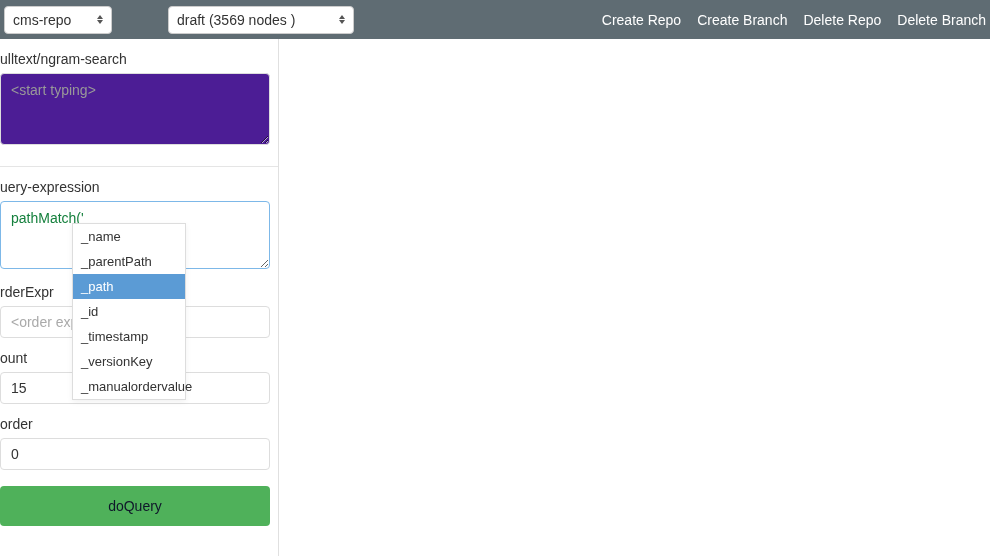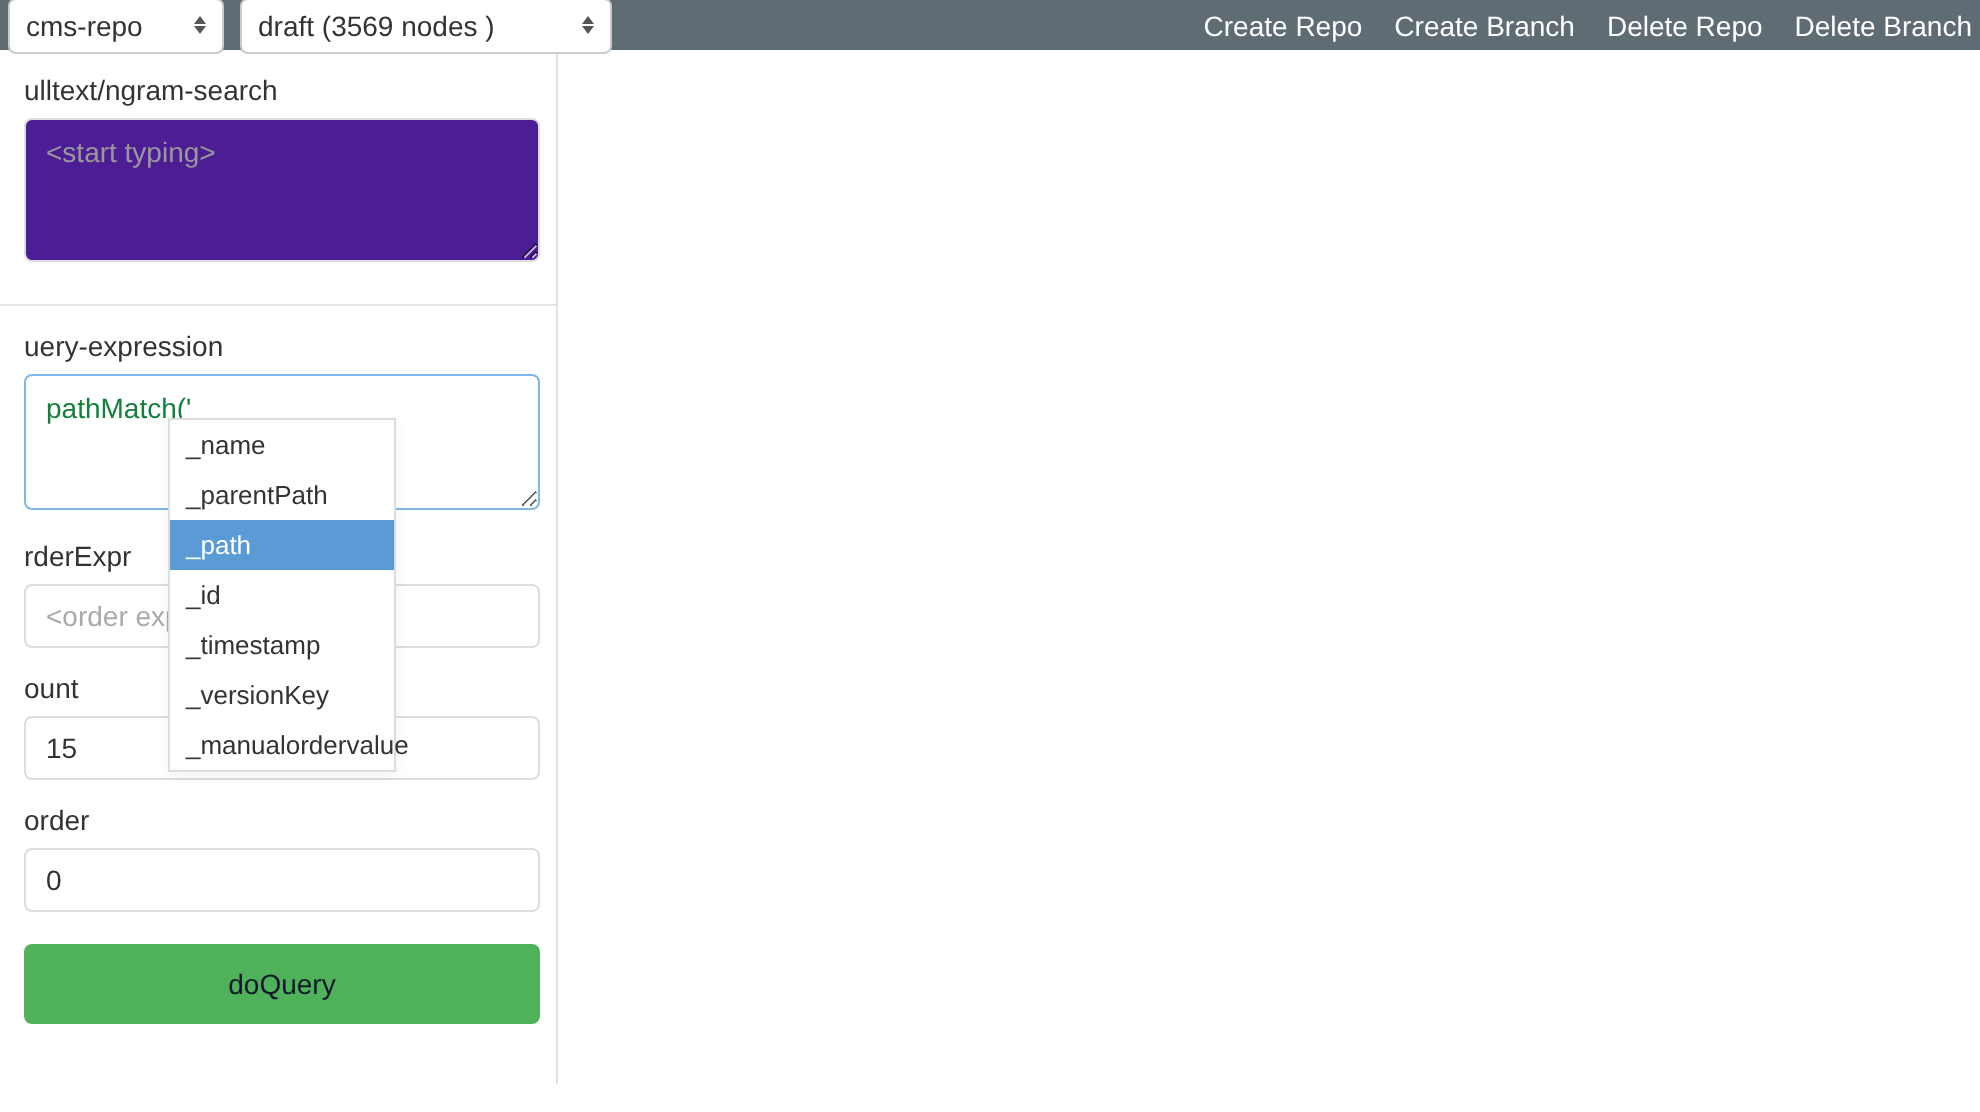--- a/index.html
+++ b/index.html
@@ -1,20 +1,20 @@
 <!DOCTYPE html>
 <html><head>
   <meta charset="utf-8">
   <style>
     * { box-sizing: border-box; margin: 0; padding: 0; }
     body { font-family: -apple-system, BlinkMacSystemFont, "Segoe UI", Helvetica, Arial, sans-serif; font-size: 14px; color: #333; background: #fff; }
     
     .topbar {
       background: #5f6c73;
-      height: 25px;
+      height: 39px;
       display: flex;
       align-items: center;
       padding: 0 4px;
       justify-content: space-between;
     }
     .topbar-left { display: flex; gap: 8px; align-items: center; }
     .topbar-right { display: flex; gap: 16px; align-items: center; padding-right: 0; }
     .topbar-right a { color: #fff; text-decoration: none; font-size: 14px; white-space: nowrap; }
     
     .select-wrap {
@@ -23,21 +23,21 @@
       border-radius: 4px;
       height: 28px;
       display: flex;
       align-items: center;
       padding: 0 24px 0 8px;
       font-size: 14px;
       color: #333;
       border: 1px solid #ccc;
     }
     .select-wrap.repo { width: 108px; }
-    .select-wrap.branch { width: 186px; }
+    .select-wrap.branch { width: 186px; margin-left: 48px; }
     .select-arrows {
       position: absolute;
       right: 6px;
       top: 50%;
       transform: translateY(-50%);
       width: 8px;
       height: 14px;
       display: flex;
       flex-direction: column;
       justify-content: center;
@@ -136,21 +136,21 @@
       background: #4fb15a;
       color: #0f172a;
       border: none;
       border-radius: 4px;
       font-size: 14px;
       font-weight: 500;
       cursor: pointer;
       margin-top: 16px;
     }
     
-    .field-group { padding: 0 0 0 12px; }
+    .field-group { padding: 0 0 0 0; }
     .pad-right { padding-right: 8px; }
   </style>
 </head>
 <body>
 
 <div class="topbar">
   <div class="topbar-left">
     <div class="select-wrap repo">
       <span>cms-repo</span>
       <span class="select-arrows"></span>

